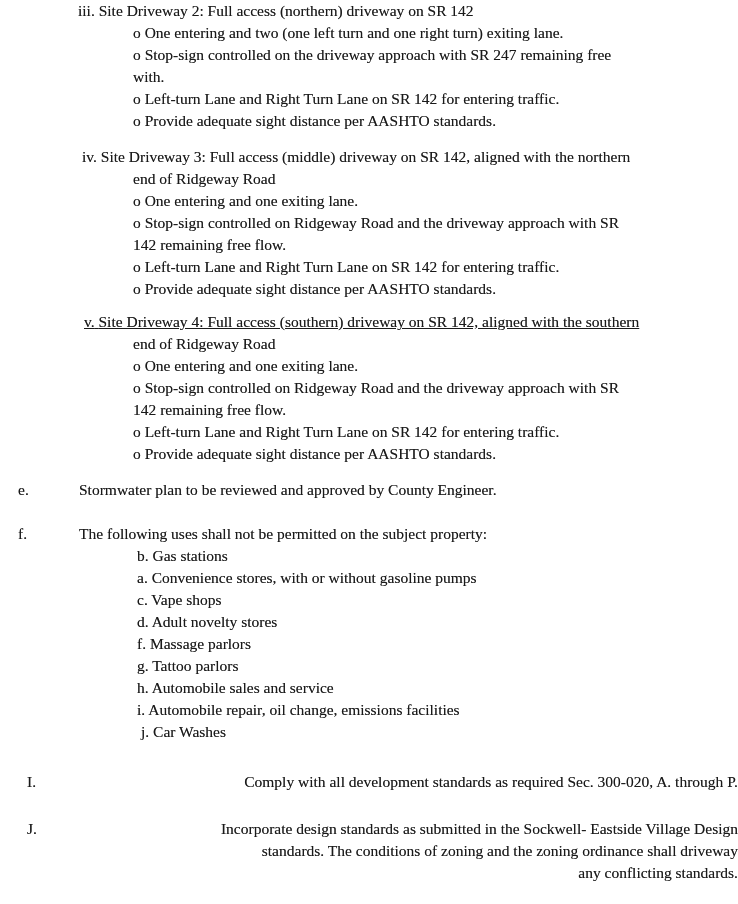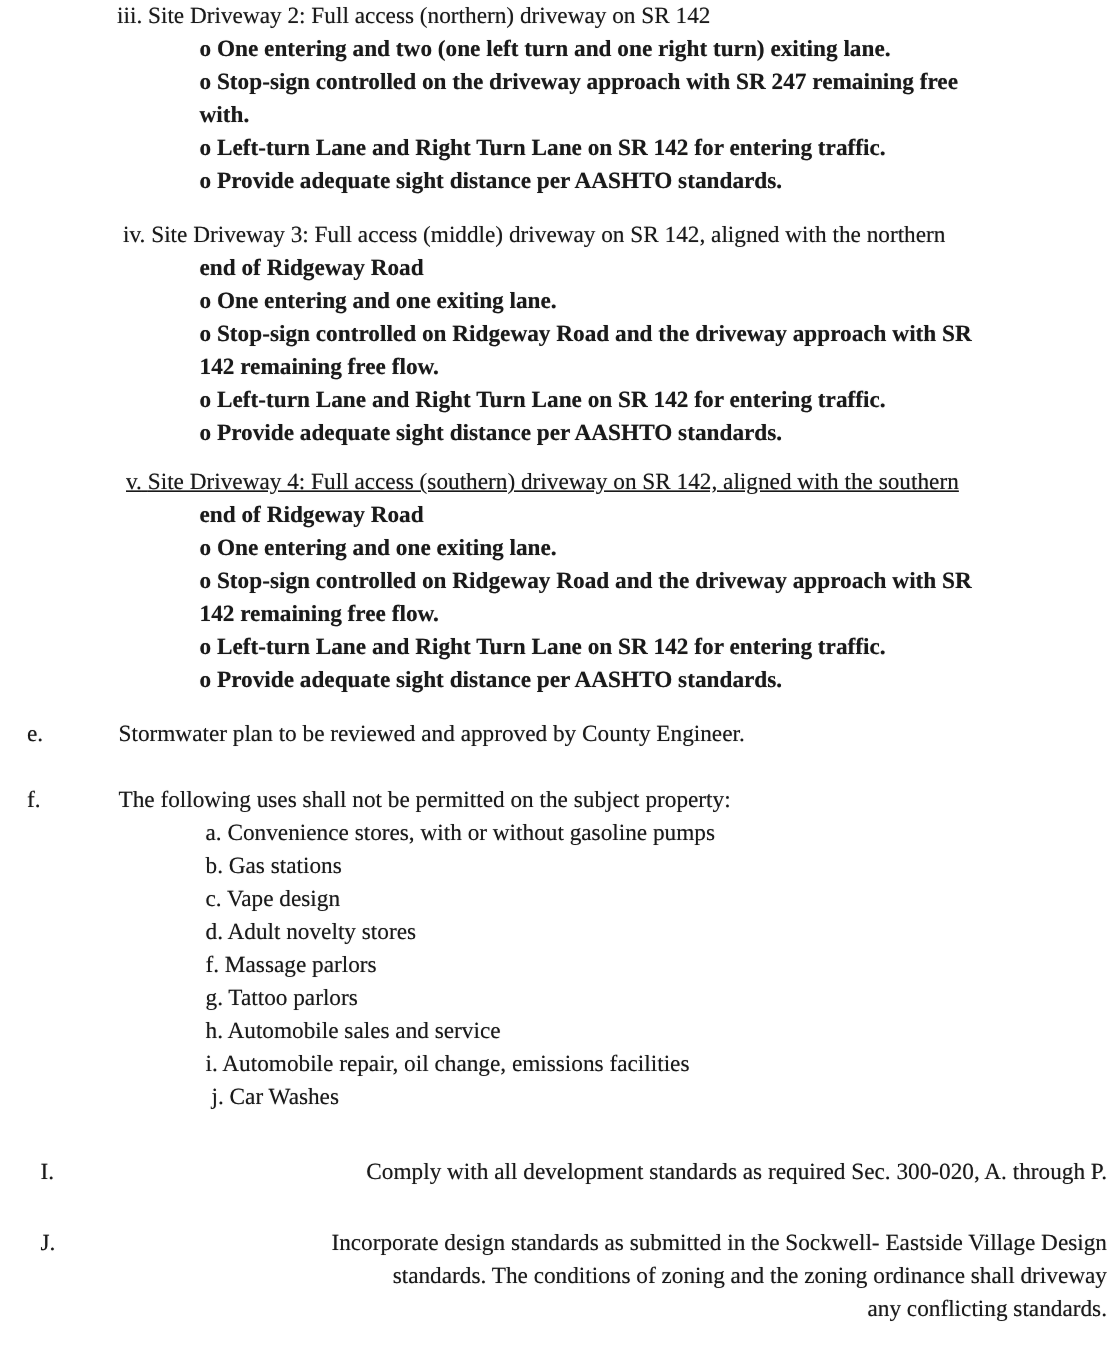--- a/index.html
+++ b/index.html
@@ -18,21 +18,21 @@
     color: #1a1a1a;
     text-shadow: 0 0 0.5px rgba(26,26,26,0.55);
   }
   .doc { width: 738px; }
   .ln { white-space: nowrap; }
 
   
   .sec-head1 { margin-left: 78px; }
   .sec-iv .sec-head1 { margin-left: 82px; }
   .sec-v  .sec-head1 { margin-left: 84px; text-decoration: underline; }
-  .sec-cont, .bullet { margin-left: 133px; font-weight: bold; }
+  .sec-cont, .bullet { margin-left: 133px; }
 
   .sec-iv { margin-top: 14px; }
   .sec-v  { margin-top: 11px; }
 
   
   .item { position: relative; }
   .item .mk { position: absolute; left: 18px; top: 0; }
   .item .itx { margin-left: 79px; }
   .item-upper .mk { left: 27px; }
   .item-upper .itx { margin-left: 86px; text-align: right; }
@@ -89,23 +89,23 @@
   </section>
 
   <div class="item item-e">
     <span class="mk">e.</span>
     <div class="ln itx">Stormwater plan to be reviewed and approved by County Engineer.</div>
   </div>
 
   <div class="item item-f">
     <span class="mk">f.</span>
     <div class="ln itx">The following uses shall not be permitted on the subject property:</div>
+    <div class="ln sub">b. Gas stations</div>
     <div class="ln sub">a. Convenience stores, with or without gasoline pumps</div>
-    <div class="ln sub">b. Gas stations</div>
-    <div class="ln sub">c. Vape design</div>
+    <div class="ln sub">c. Vape shops</div>
     <div class="ln sub">d. Adult novelty stores</div>
     <div class="ln sub">f. Massage parlors</div>
     <div class="ln sub">g. Tattoo parlors</div>
     <div class="ln sub">h. Automobile sales and service</div>
     <div class="ln sub">i. Automobile repair, oil change, emissions facilities</div>
     <div class="ln sub sub-last">j. Car Washes</div>
   </div>
 
   <div class="item item-upper item-I">
     <span class="mk">I.</span>

